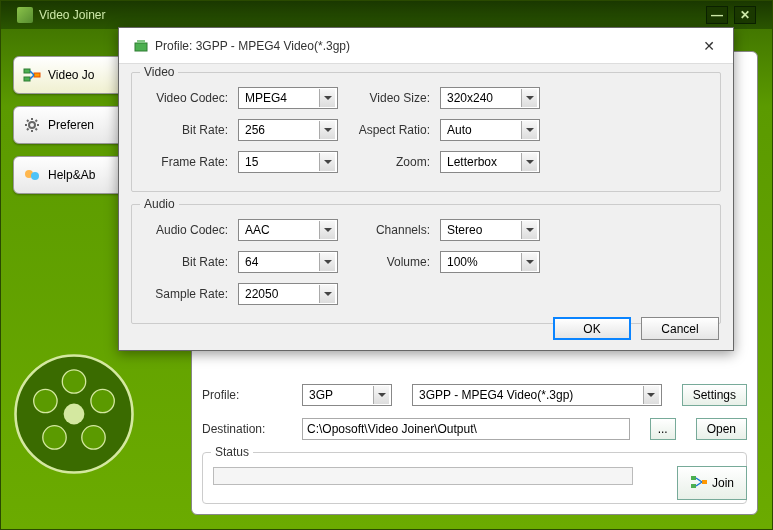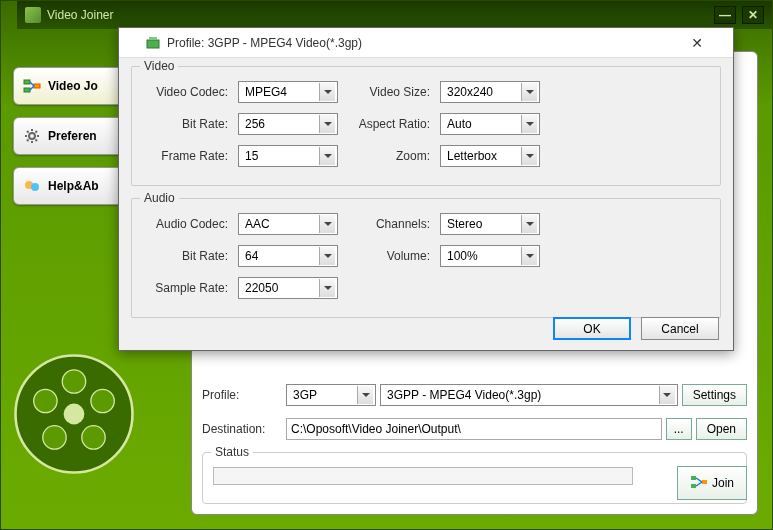--- a/index.html
+++ b/index.html
@@ -1,54 +1,54 @@
 <!DOCTYPE html>
 <html><head>
 <meta charset="utf-8">
 <style>
 * { margin: 0; padding: 0; box-sizing: border-box; font-family: "Segoe UI", Tahoma, sans-serif; font-size: 12px; }
 body { width: 773px; height: 530px; background: #000; overflow: hidden; position: relative; }
 
 .main-window { width: 100%; height: 100%; background: linear-gradient(180deg, #3a6b00 0%, #5b9a00 20%, #6bab00 100%); border: 1px solid #2a4a00; position: relative; }
 
-.titlebar { height: 28px; background: linear-gradient(180deg, #1a3800 0%, #2a5500 100%); display: flex; align-items: center; justify-content: space-between; padding: 0 8px; margin-left: 16px; }
+.titlebar { height: 28px; background: linear-gradient(180deg, #1a3800 0%, #2a5500 100%); display: flex; align-items: center; justify-content: space-between; padding: 0 16px; }
 .titlebar-left { display: flex; align-items: center; gap: 6px; color: #cde8a8; font-weight: 500; }
 .app-icon { width: 16px; height: 16px; background: linear-gradient(135deg, #8bc34a, #558b2f); border-radius: 2px; }
 .controls { display: flex; gap: 6px; }
 .ctrl-btn { width: 22px; height: 18px; background: #1a3800; border: 1px solid #0a2000; color: #cde8a8; display: flex; align-items: center; justify-content: center; cursor: pointer; font-weight: bold; }
 
-.sidebar { position: absolute; left: 12px; top: 66px; width: 120px; font-weight: bold; }
+.sidebar { position: absolute; left: 12px; top: 55px; width: 120px; }
 .side-btn { height: 38px; background: linear-gradient(180deg, #fefefe 0%, #e8e8e8 100%); border: 1px solid #999; border-radius: 6px; margin-bottom: 12px; display: flex; align-items: center; padding: 0 8px; gap: 6px; cursor: pointer; box-shadow: 0 1px 2px rgba(0,0,0,0.3); }
 .side-btn.first { background: linear-gradient(180deg, #fff 0%, #f0f0d0 100%); }
 .side-icon { width: 20px; height: 20px; display: flex; align-items: center; justify-content: center; }
 .side-icon svg { width: 18px; height: 18px; }
 
 .reel { position: absolute; left: 8px; bottom: 50px; width: 130px; height: 130px; }
 .reel svg { width: 100%; height: 100%; }
 
 .main-panel { position: absolute; right: 14px; top: 50px; bottom: 14px; left: 190px; background: #fff; border-radius: 6px; border: 1px solid #888; padding: 10px; }
 
 .bottom-section { position: absolute; bottom: 10px; left: 10px; right: 10px; }
-.row { display: flex; align-items: center; margin-bottom: 12px; gap: 4px; }
+.row { display: flex; align-items: center; margin-bottom: 12px; gap: 20px; }
 .row-label { width: 80px; text-align: left; color: #333; }
 .select-sm { width: 90px; height: 22px; border: 1px solid #7a9; background: #fff; padding: 0 4px; }
 .select-lg { flex: 1; height: 22px; border: 1px solid #7a9; background: #fff; padding: 0 4px; }
 .input-path { flex: 1; height: 22px; border: 1px solid #aaa; background: #fff; padding: 0 4px; }
 .btn { height: 22px; padding: 0 10px; border: 1px solid #7a9; background: linear-gradient(180deg, #fff, #e8f0e8); cursor: pointer; }
 .btn-dots { width: 26px; padding: 0; }
 
 .status-box { border: 1px solid #ccc; border-radius: 4px; padding: 8px 10px 18px; margin-top: 4px; position: relative; }
 .status-box legend { position: absolute; top: -8px; left: 8px; background: #fff; padding: 0 4px; color: #333; }
 .progress { width: 420px; height: 18px; border: 1px solid #bbb; background: #f5f5f5; margin-top: 6px; }
 .join-btn { position: absolute; right: 0; bottom: 4px; width: 70px; height: 34px; border: 1px solid #7a9; background: linear-gradient(180deg,#fff,#e8f0e8); display: flex; align-items: center; justify-content: center; gap: 4px; cursor: pointer; }
 .join-icon svg { width: 18px; height: 16px; }
 
 
 .dialog { position: absolute; left: 117px; top: 26px; width: 616px; height: 324px; background: #f0f0f0; border: 1px solid #666; box-shadow: 0 3px 12px rgba(0,0,0,0.4); }
-.dlg-title { height: 30px; background: #fff; border-bottom: 1px solid #ddd; display: flex; align-items: center; justify-content: space-between; padding: 0 26px; }
+.dlg-title { height: 36px; background: #fff; border-bottom: 1px solid #ddd; display: flex; align-items: center; justify-content: space-between; padding: 0 14px; }
 .dlg-title-left { display: flex; align-items: center; gap: 6px; color: #333; font-size: 13px; }
 .dlg-close { width: 20px; height: 20px; display: flex; align-items: center; justify-content: center; cursor: pointer; color: #333; font-size: 14px; }
 
 .dlg-body { display: flex; padding: 8px 12px; gap: 12px; }
 .dlg-left { flex: 1; }
 .dlg-right { width: 200px; padding: 6px 4px; color: #333; line-height: 1.5; font-size: 12px; }
 
 .group { border: 1px solid #ccc; border-radius: 2px; margin-bottom: 12px; padding: 14px 10px 18px; position: relative; }
 .group-title { position: absolute; top: -8px; left: 8px; background: #f0f0f0; padding: 0 4px; color: #333; }
 .grid { display: grid; grid-template-columns: 90px 100px 90px 100px; gap: 10px 6px; align-items: center; }

